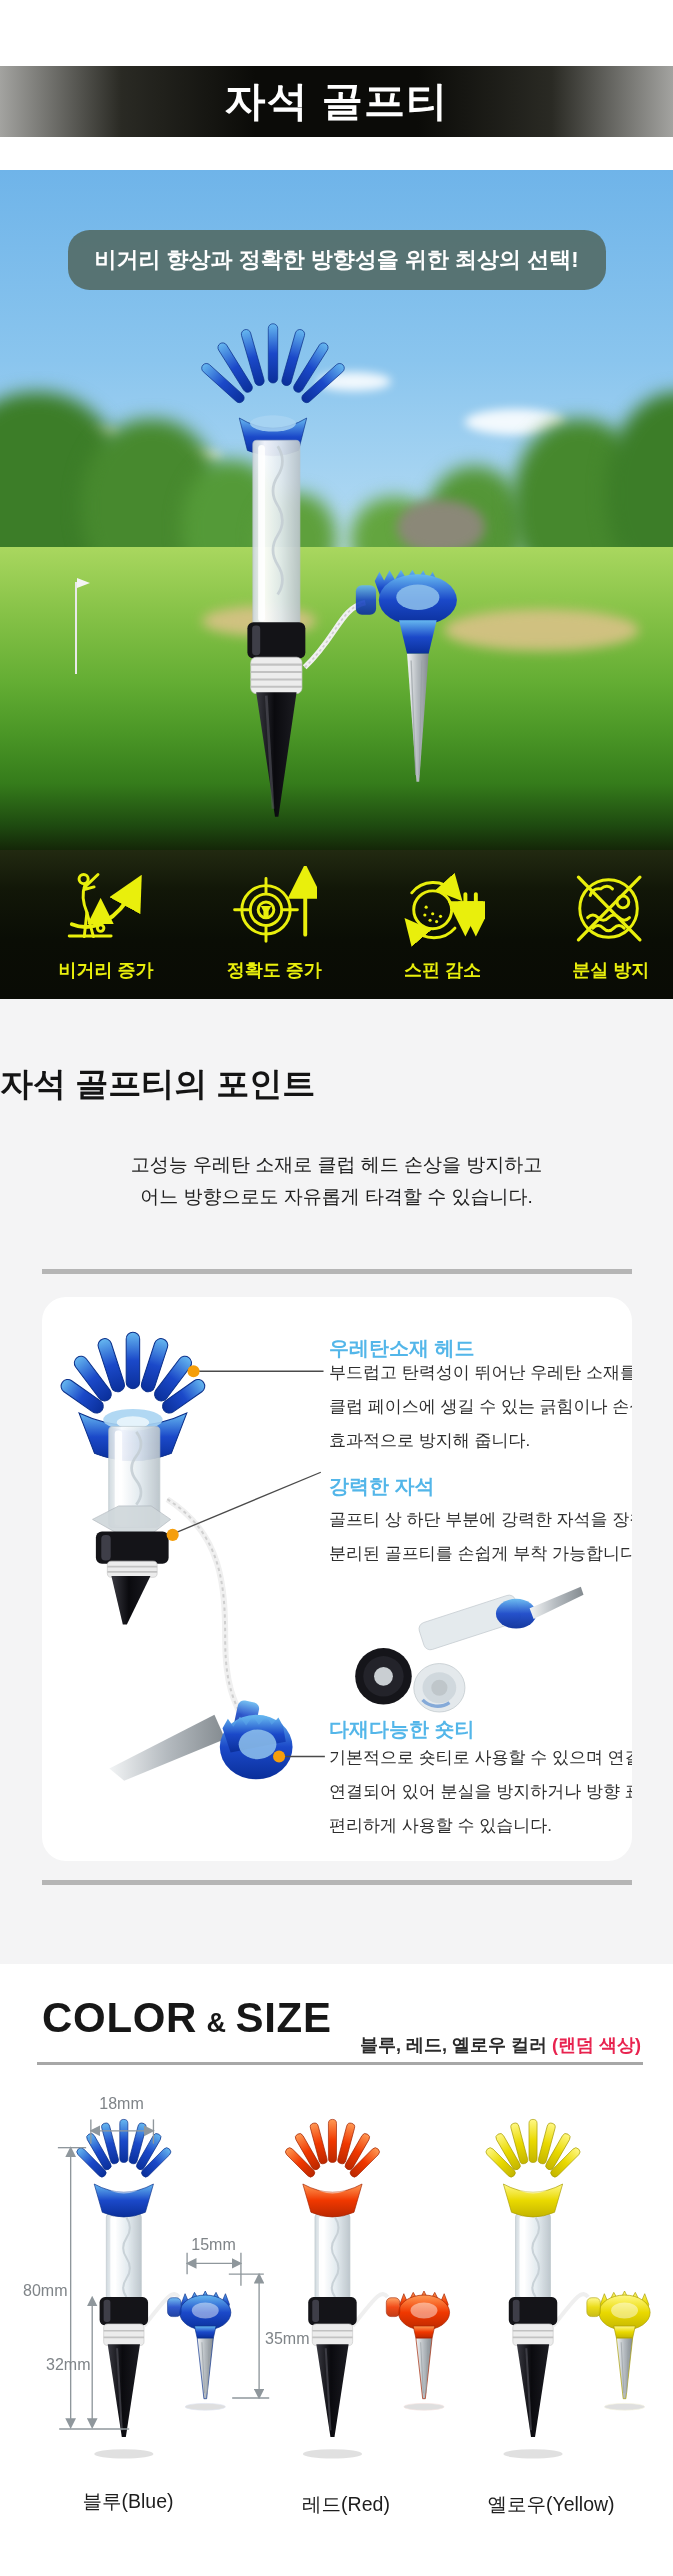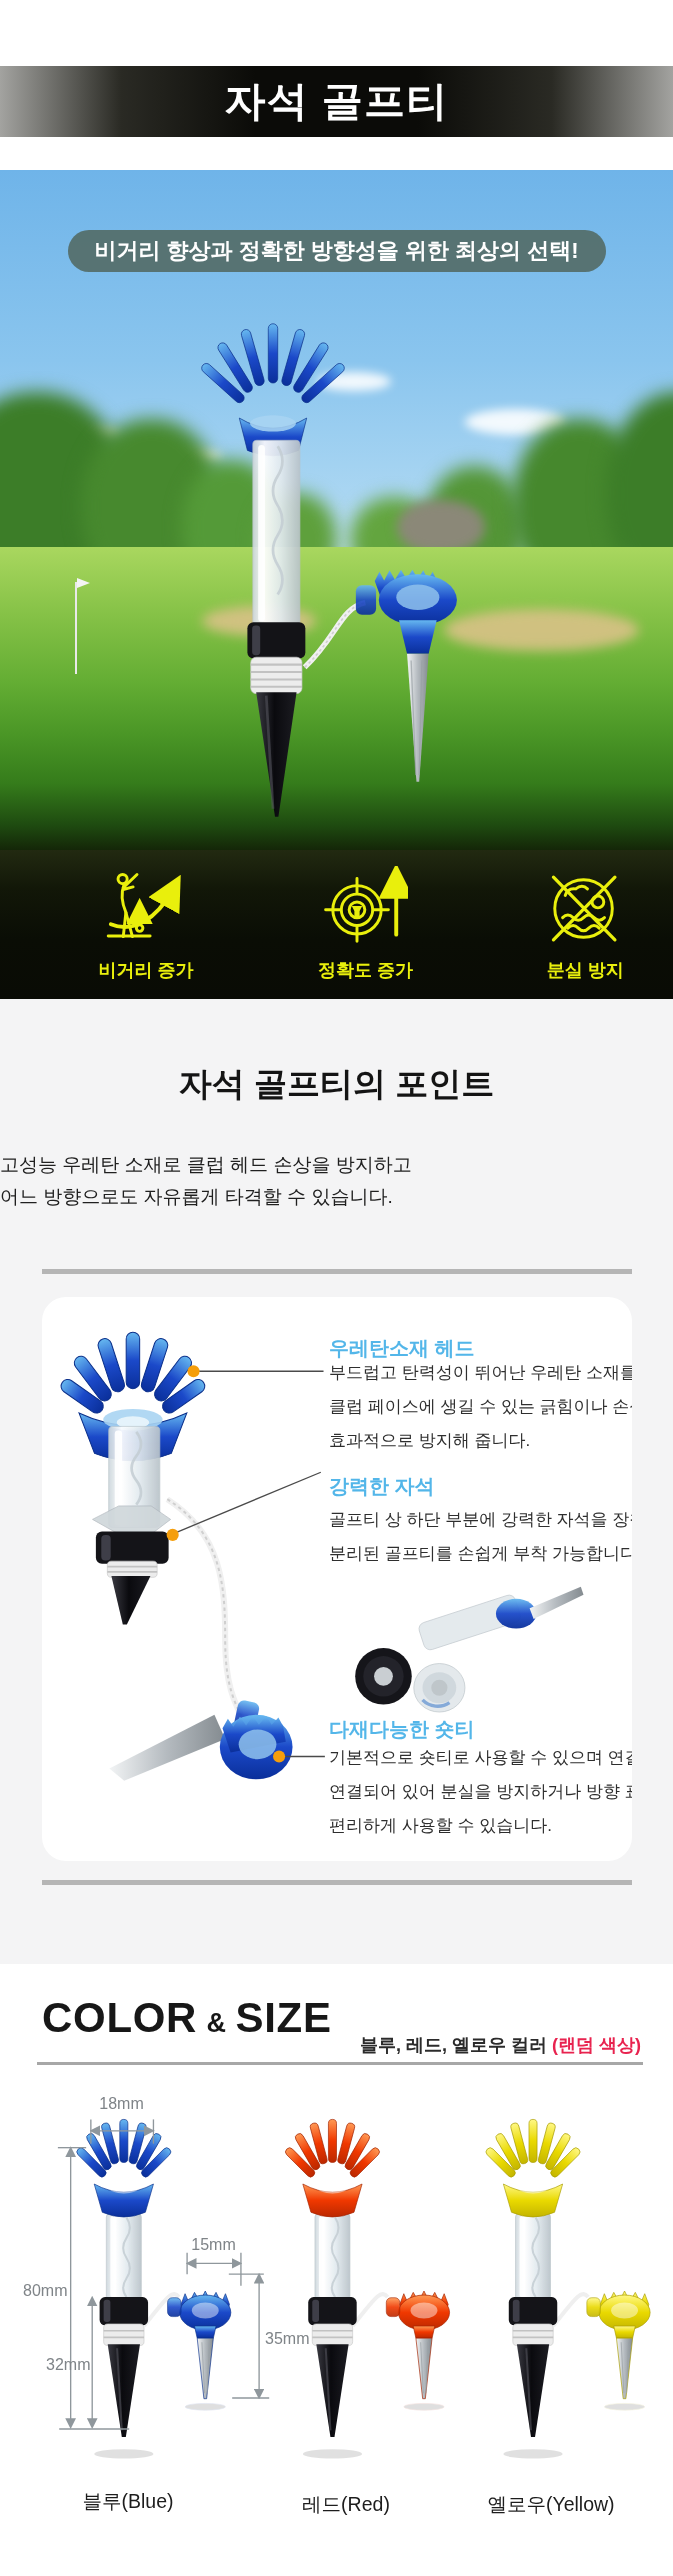--- a/index.html
+++ b/index.html
@@ -19,35 +19,35 @@
   .cloud{position:absolute;background:rgba(255,255,255,.88);border-radius:50%;filter:blur(4.7px);}
   .treeblob{position:absolute;border-radius:48%;filter:blur(8.8px);}
   .fairway{position:absolute;left:0;top:377px;width:673px;height:303px;
     background:linear-gradient(180deg,#a9d75f 0%,#86c247 22%,#63ad33 45%,#4a9626 62%,#357c1b 78%,#1e4a10 92%,#142608 100%);}
   .bunker{position:absolute;background:#d9c287;border-radius:50%;filter:blur(6px);opacity:.9;}
   .flag-pole{position:absolute;left:75px;top:412px;width:2px;height:92px;background:#e9e9e9;}
   .flag-tri{position:absolute;left:77px;top:408px;width:0;height:0;
     border-left:13.5px solid #f4f4f4;border-top:5.4px solid transparent;border-bottom:5.4px solid transparent;}
   .hero-badge{position:absolute;left:50%;top:60px;transform:translateX(-50%);
     background:rgba(84,109,104,.92);border-radius:21.6px;height:42px;line-height:42px;
-    padding:0 27px;color:#fff;font-size:22px;font-weight:800;white-space:nowrap;}
+    padding:9px 27px;color:#fff;font-size:22px;font-weight:800;white-space:nowrap;}
 
   
   .feature-bar{left:0;top:850px;width:673px;height:149px;
     background:linear-gradient(180deg,#222a11 0%,#121708 26%,#0a0d05 60%,#090b05 100%);
     display:flex;justify-content:space-around;align-items:flex-start;padding-top:16px;box-sizing:border-box;gap:44px;}
   .feature{width:24%;display:flex;flex-direction:column;align-items:center;}
   .feature svg{width:85px;height:85px;}
   .feature .flabel{margin-top:6.7px;color:#e9ef0c;font-size:18px;font-weight:700;white-space:nowrap;}
 
   
   .points{left:0;top:999px;width:673px;height:966px;background:#f4f4f5;}
-  .points-heading{position:absolute;left:0;top:63px;width:673px;text-align:center;
+  .points-heading{position:absolute;left:0;top:63px;width:673px;
     color:#141414;font-size:33px;font-weight:800;white-space:nowrap;}
-  .points-desc{position:absolute;left:0;top:150px;width:673px;
+  .points-desc{position:absolute;left:0;top:150px;width:673px;text-align:center;
     color:#202020;font-size:19px;font-weight:500;line-height:32px;}
   .divider{position:absolute;left:42px;width:590px;height:5.4px;background:#b5b5b5;}
   .card{position:absolute;left:42px;top:298px;width:590px;height:564px;background:#ffffff;border-radius:24px;overflow:hidden;}
   .co-title{position:absolute;left:287px;color:#53b6e9;font-size:20px;font-weight:700;white-space:nowrap;}
   .co-body{position:absolute;left:287px;color:#2e2e2e;font-size:17px;font-weight:500;line-height:34px;white-space:nowrap;}
 
   
   .colorsize{left:0;top:1964px;width:673px;height:612px;background:#ffffff;}
   .cs-heading{position:absolute;left:42px;top:30px;display:flex;align-items:baseline;color:#171717;font-weight:600;}
   .cs-heading .big{font-size:42px;letter-spacing:0.7px;}
@@ -195,20 +195,38 @@
         <circle cx="52" cy="62" r="12"></circle>
         <circle cx="52" cy="62" r="24"></circle>
         <circle cx="52" cy="62" r="37"></circle>
         <path d="M52,14 V36 M52,88 V110 M4,62 H26 M78,62 H100"></path>
         <path d="M44,56 H60 L56,64 V75 H48 V64 Z" fill="#e9ef0c" stroke="none"></path>
         <path d="M112,100 V18" stroke-width="6" marker-end="url(#arrY)"></path>
       </svg>
       <div class="flabel">정확도 증가</div>
     </div>
 
+    <div class="feature">
+      <svg viewBox="0 0 130 120" fill="none" stroke="#e9ef0c" stroke-width="4.5" stroke-linecap="round">
+        <circle cx="50" cy="62" r="29"></circle>
+        <g fill="#e9ef0c" stroke="none">
+          <circle cx="38" cy="70" r="2.4"></circle>
+            <circle cx="46" cy="78" r="2.4"></circle>
+            <circle cx="56" cy="80" r="2.4"></circle>
+          <circle cx="40" cy="58" r="2.4"></circle>
+            <circle cx="50" cy="68" r="2.4"></circle>
+            <circle cx="62" cy="72" r="2.4"></circle>
+        </g>
+        <path d="M18,36 A42,42 0 0 1 82,34" marker-end="url(#arrY)"></path>
+        <path d="M84,90 A42,42 0 0 1 20,90" marker-end="url(#arrY)"></path>
+        <path d="M100,38 V76" stroke-width="6" marker-end="url(#arrY)"></path>
+        <path d="M116,38 V76" stroke-width="6" marker-end="url(#arrY)"></path>
+      </svg>
+      <div class="flabel">스핀 감소</div>
+    </div>
 
     <div class="feature">
       <svg viewBox="0 0 130 120" fill="none" stroke="#e9ef0c" stroke-width="4.5" stroke-linecap="round">
         <circle cx="62" cy="60" r="44"></circle>
         <path d="M30,74 q8,-8 16,0 q8,8 16,0 q8,-8 16,0 q8,8 16,0"></path>
         <path d="M38,90 q8,-8 16,0 q8,8 16,0 q8,-8 16,0"></path>
         <circle cx="84" cy="50" r="9"></circle>
         <path d="M34,40 q4,-12 16,-10 q10,-8 18,0"></path>
         <path d="M16,12 L110,108 M110,12 L16,108" stroke-width="5"></path>
       </svg>

